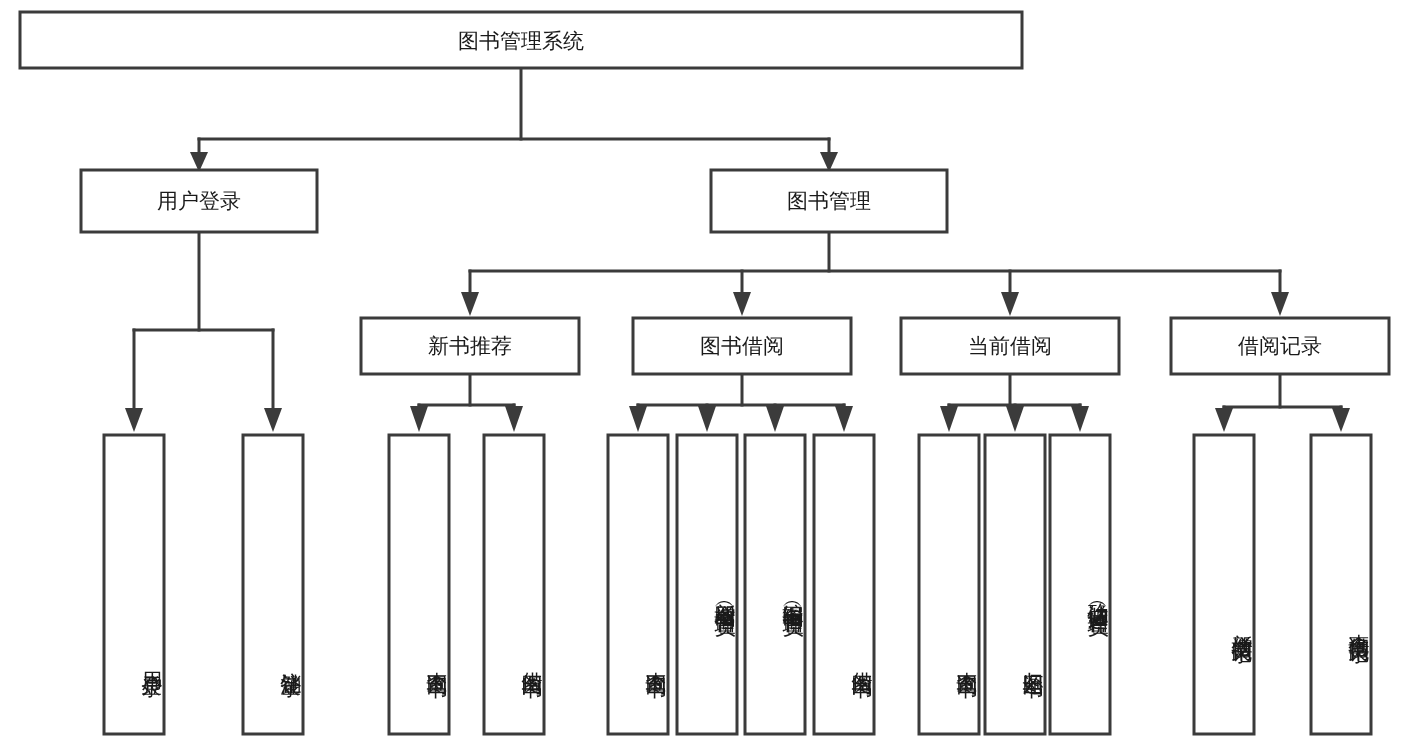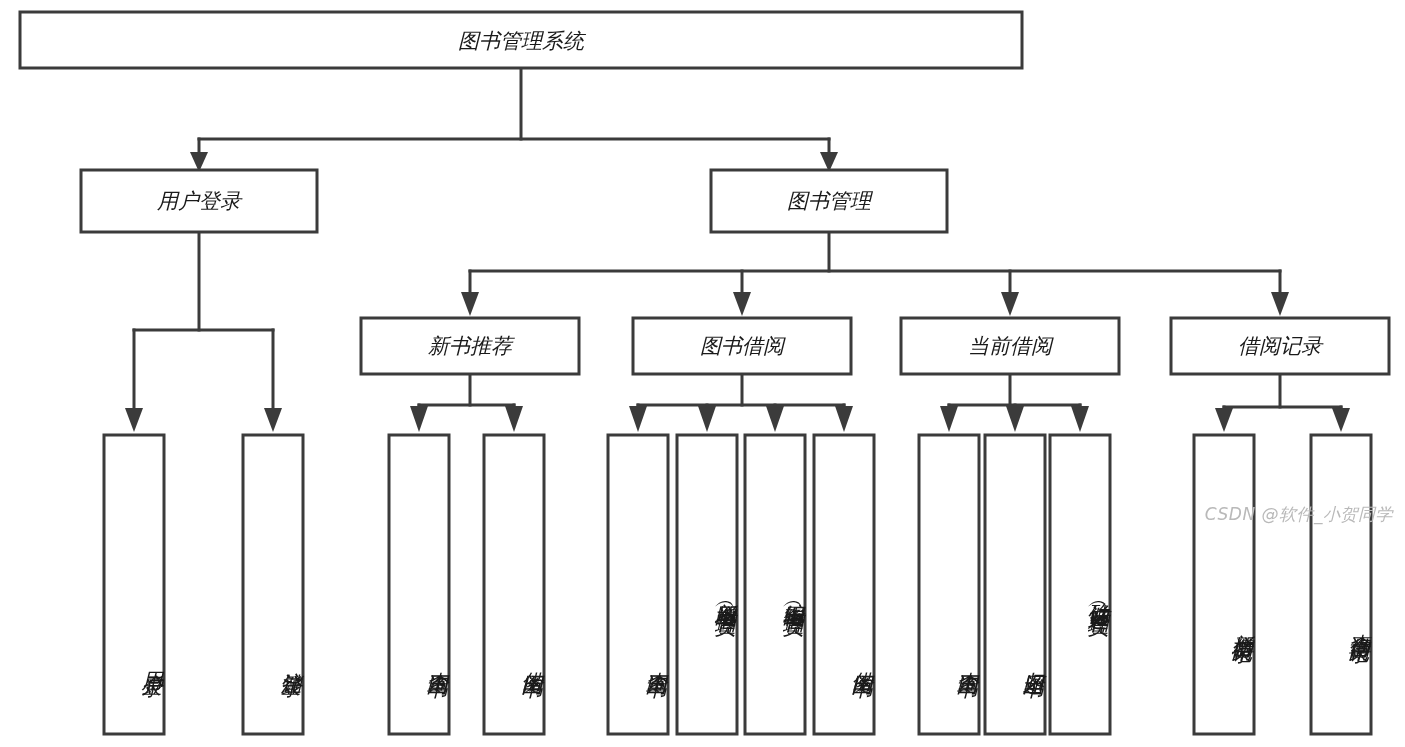--- a/index.html
+++ b/index.html
@@ -12,21 +12,20 @@
     width: 1405px;
     height: 747px;
     font-family: "DejaVu Sans", "Liberation Sans", sans-serif;
     overflow: hidden;
   }
   #diagram-root {
     position: relative;
     width: 1405px;
     height: 532px;
     background: #ffffff;
-    font-style: italic;
   }
   svg#tree-svg {
     position: absolute;
     left: 0;
     top: 0;
     width: 1405px;
     height: 747px;
   }
   .node-box {
     fill: #ffffff;
@@ -203,15 +202,14 @@
   <div class="vert-label" style="left:919px; top:435px; width:60px; height:299px; padding-top:74px;">查询图书</div>
 
   <div class="vert-label" style="left:985px; top:435px; width:60px; height:299px; padding-top:74px;">归还图书</div>
 
   <div class="vert-label" style="left:1050px; top:435px; width:60px; height:299px; padding-top:10px;">确认归还（管理员）</div>
 
   <div class="vert-label" style="left:1194px; top:435px; width:60px; height:299px; padding-top:38px;">新增借阅记录</div>
 
   <div class="vert-label" style="left:1311px; top:435px; width:60px; height:299px; padding-top:38px;">查询借阅记录</div>
 
-  <div class="watermark">CSDN @软件_小贺同学</div>
 
 </div>
 
 </body></html>

